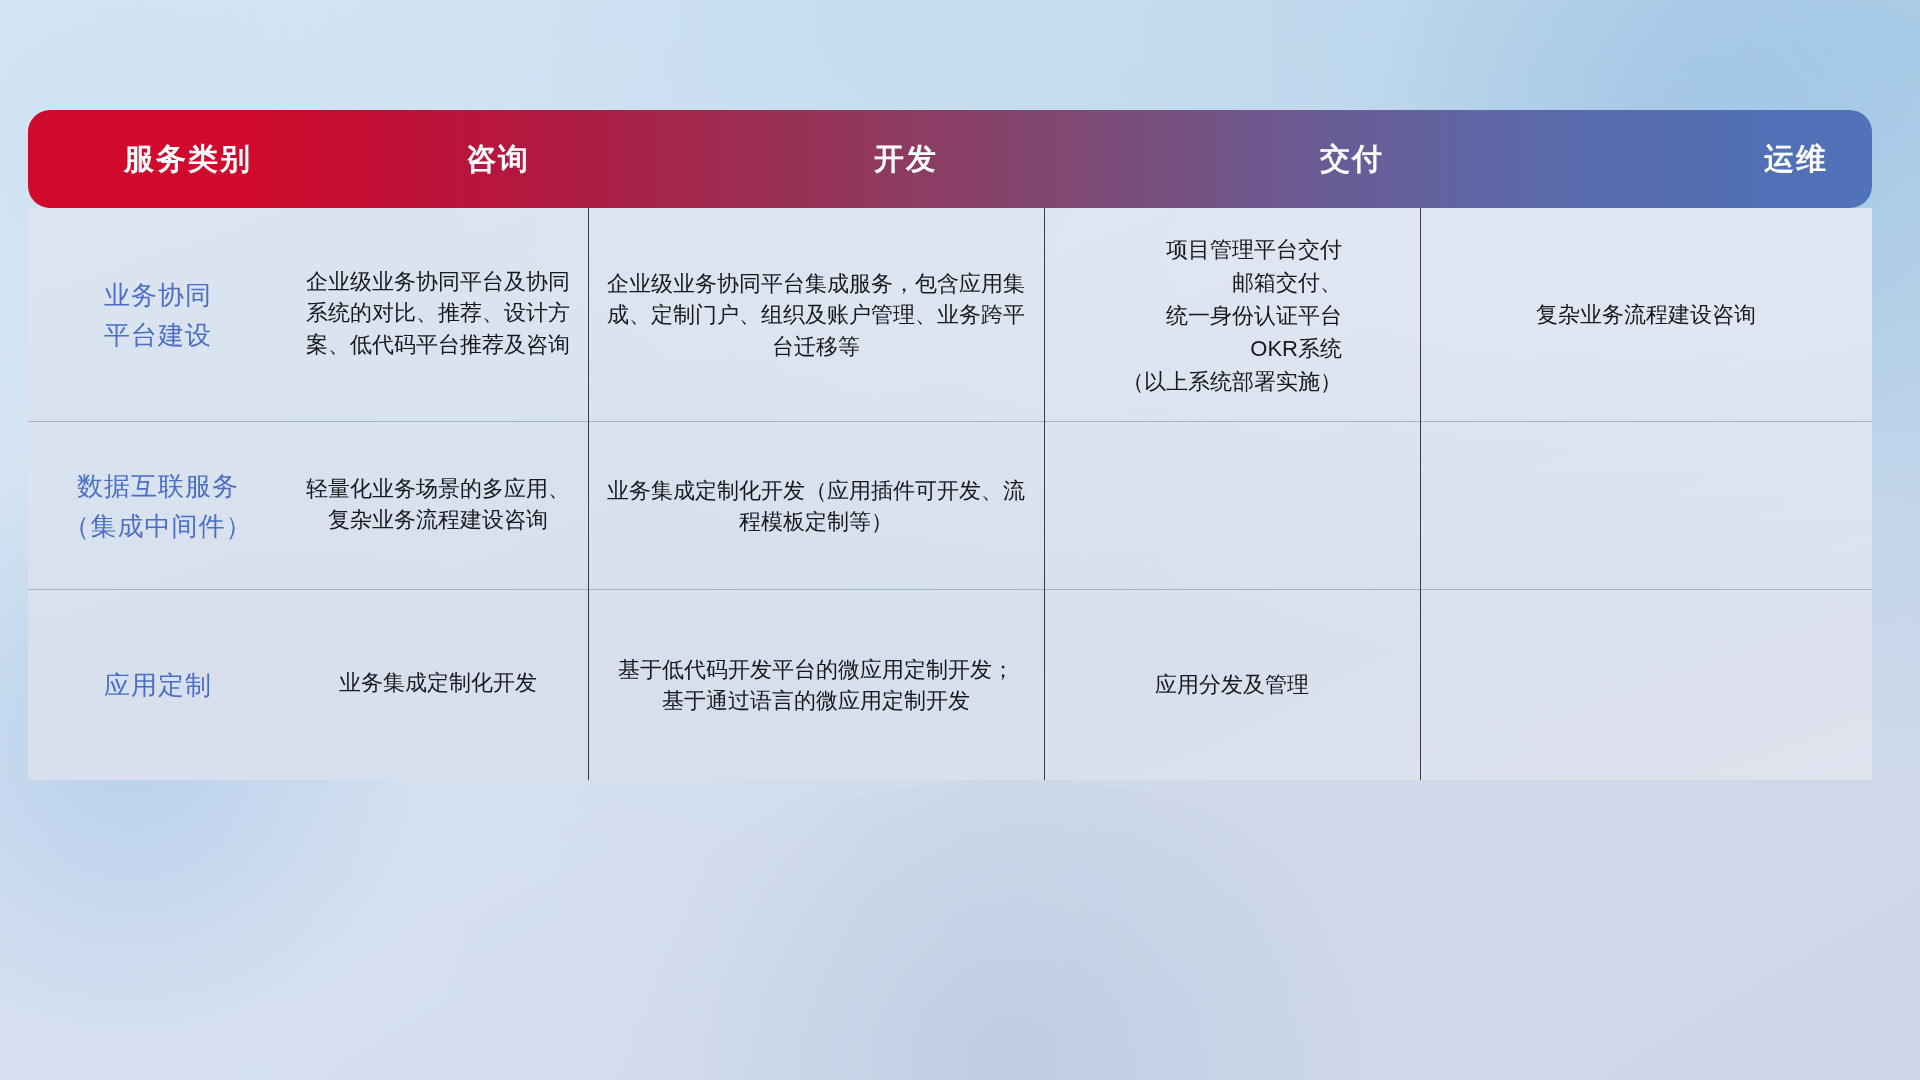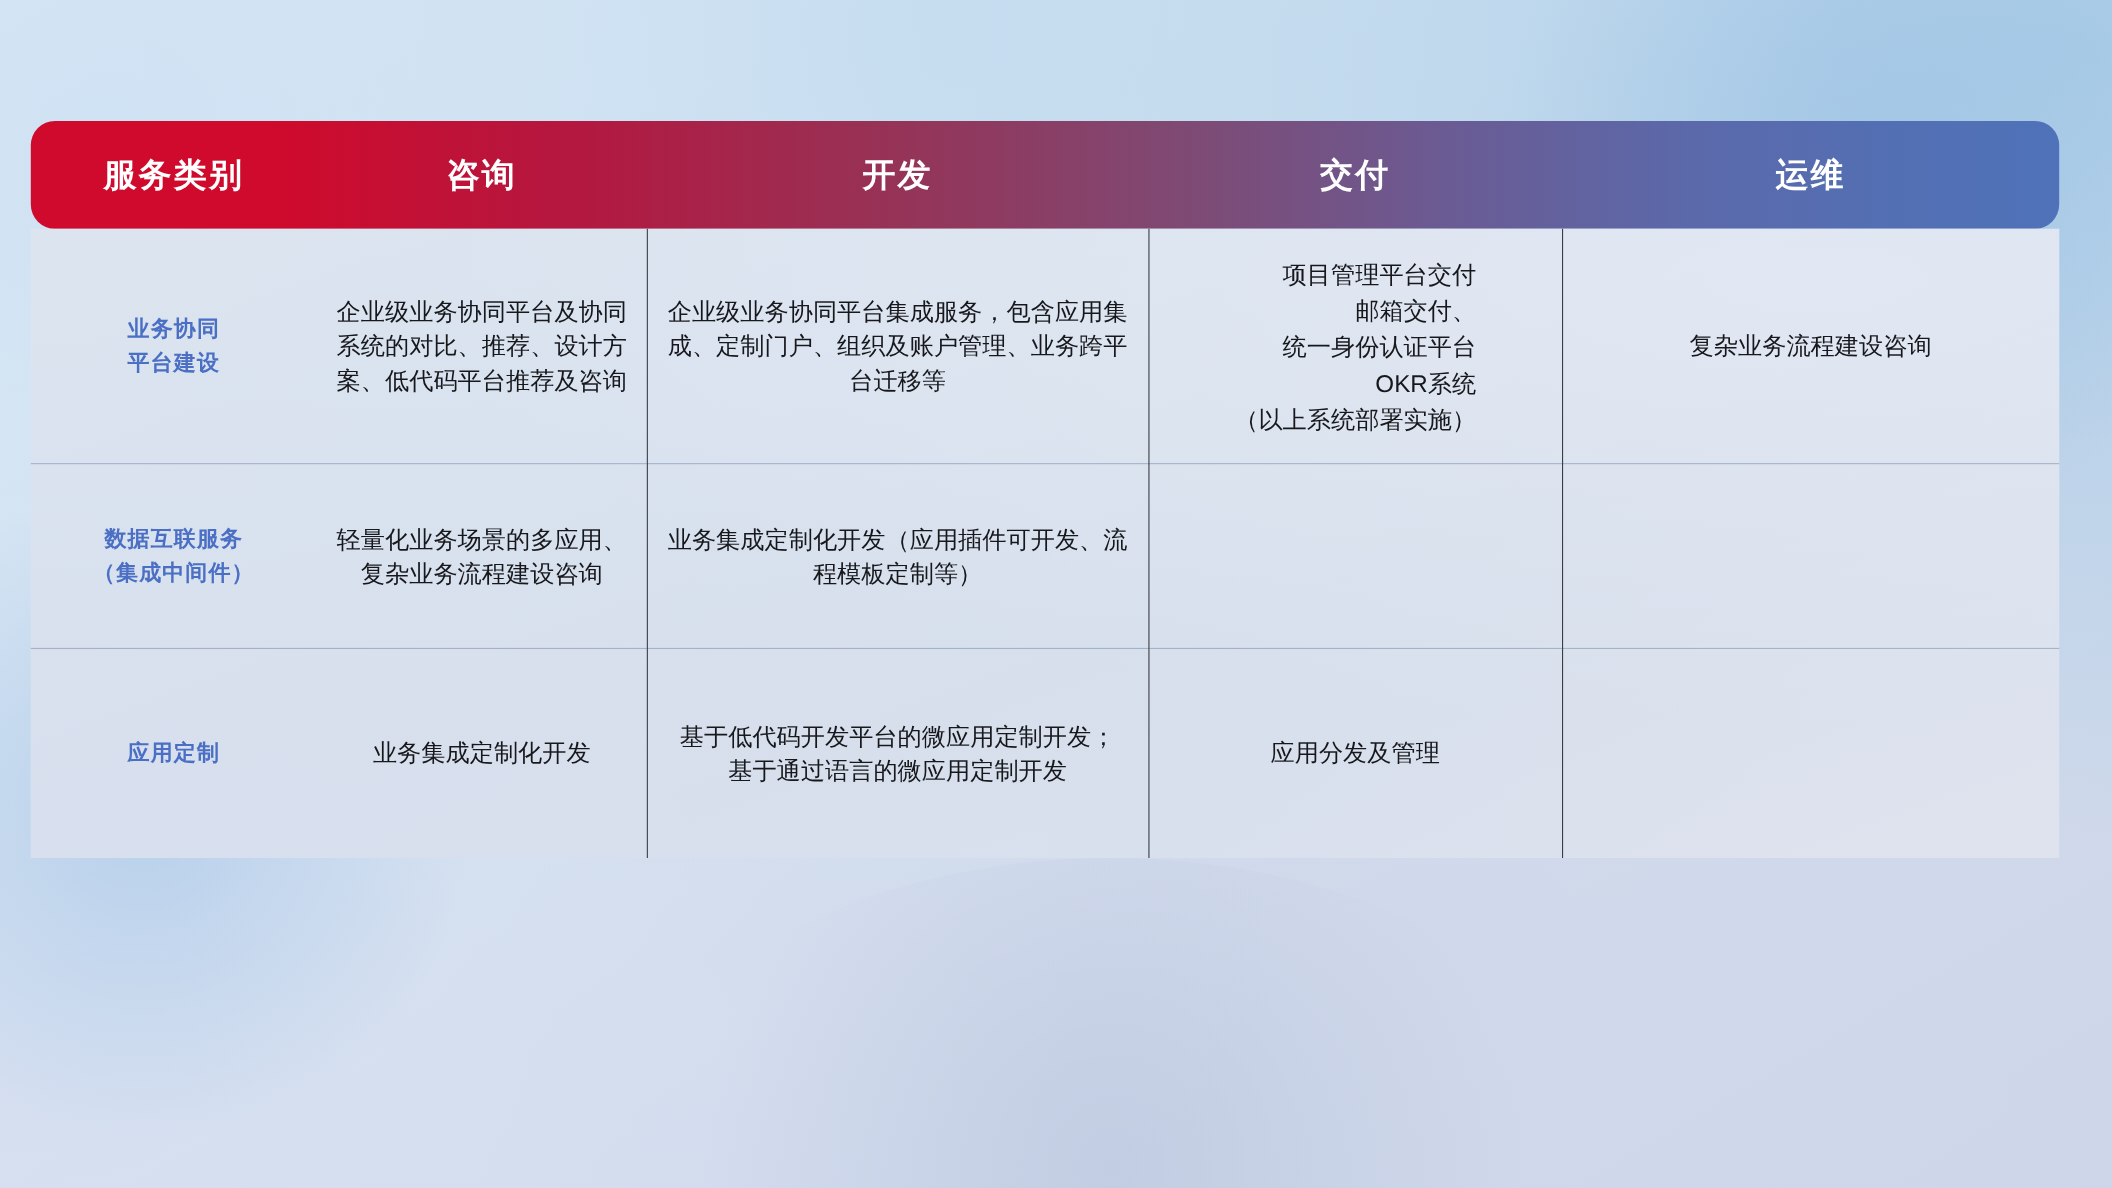--- a/index.html
+++ b/index.html
@@ -70,25 +70,26 @@
     align-items: center;
     overflow: hidden;
   }
   #header-row .hcell {
     color: #ffffff;
     font-size: 30px;
     font-weight: bold;
     text-align: center;
     letter-spacing: 2px;
     white-space: nowrap;
+    margin-left: 30px;
   }
 
   
   .c1 { width: 260px; flex: 0 0 260px; }
-  .c2 { width: 300px; flex: 0 0 300px; }
+  .c2 { width: 300px; flex: 0 0 300px; font-family: Liberation Mono, monospace; }
   .c3 { width: 456px; flex: 0 0 456px; }
   .c4 { width: 376px; flex: 0 0 376px; }
   .c5 { width: 452px; flex: 0 0 452px; }
 
   #body-block {
     position: relative;
     height: 572px;
     background:
       radial-gradient(ellipse at 88% 8%, rgba(226,232,243,0.95) 0%, rgba(226,232,243,0) 55%),
       radial-gradient(ellipse at 8% 95%, rgba(216,223,238,0.9) 0%, rgba(216,223,238,0) 60%),
@@ -116,22 +117,22 @@
     display: flex;
     align-items: center;
     justify-content: center;
     padding: 4px 10px;
     text-align: center;
     position: relative;
   }
 
   .cat {
     color: #4a6fc4;
-    font-size: 20px;
-    font-weight: bold;
+    font-size: 26px;
+    font-weight: normal;
     line-height: 1.55;
     letter-spacing: 1px;
   }
   .desc {
     color: #17181c;
     font-size: 22px;
     line-height: 1.42;
     font-weight: 400;
   }
   .desc.tall { line-height: 1.5; text-align: right; }

